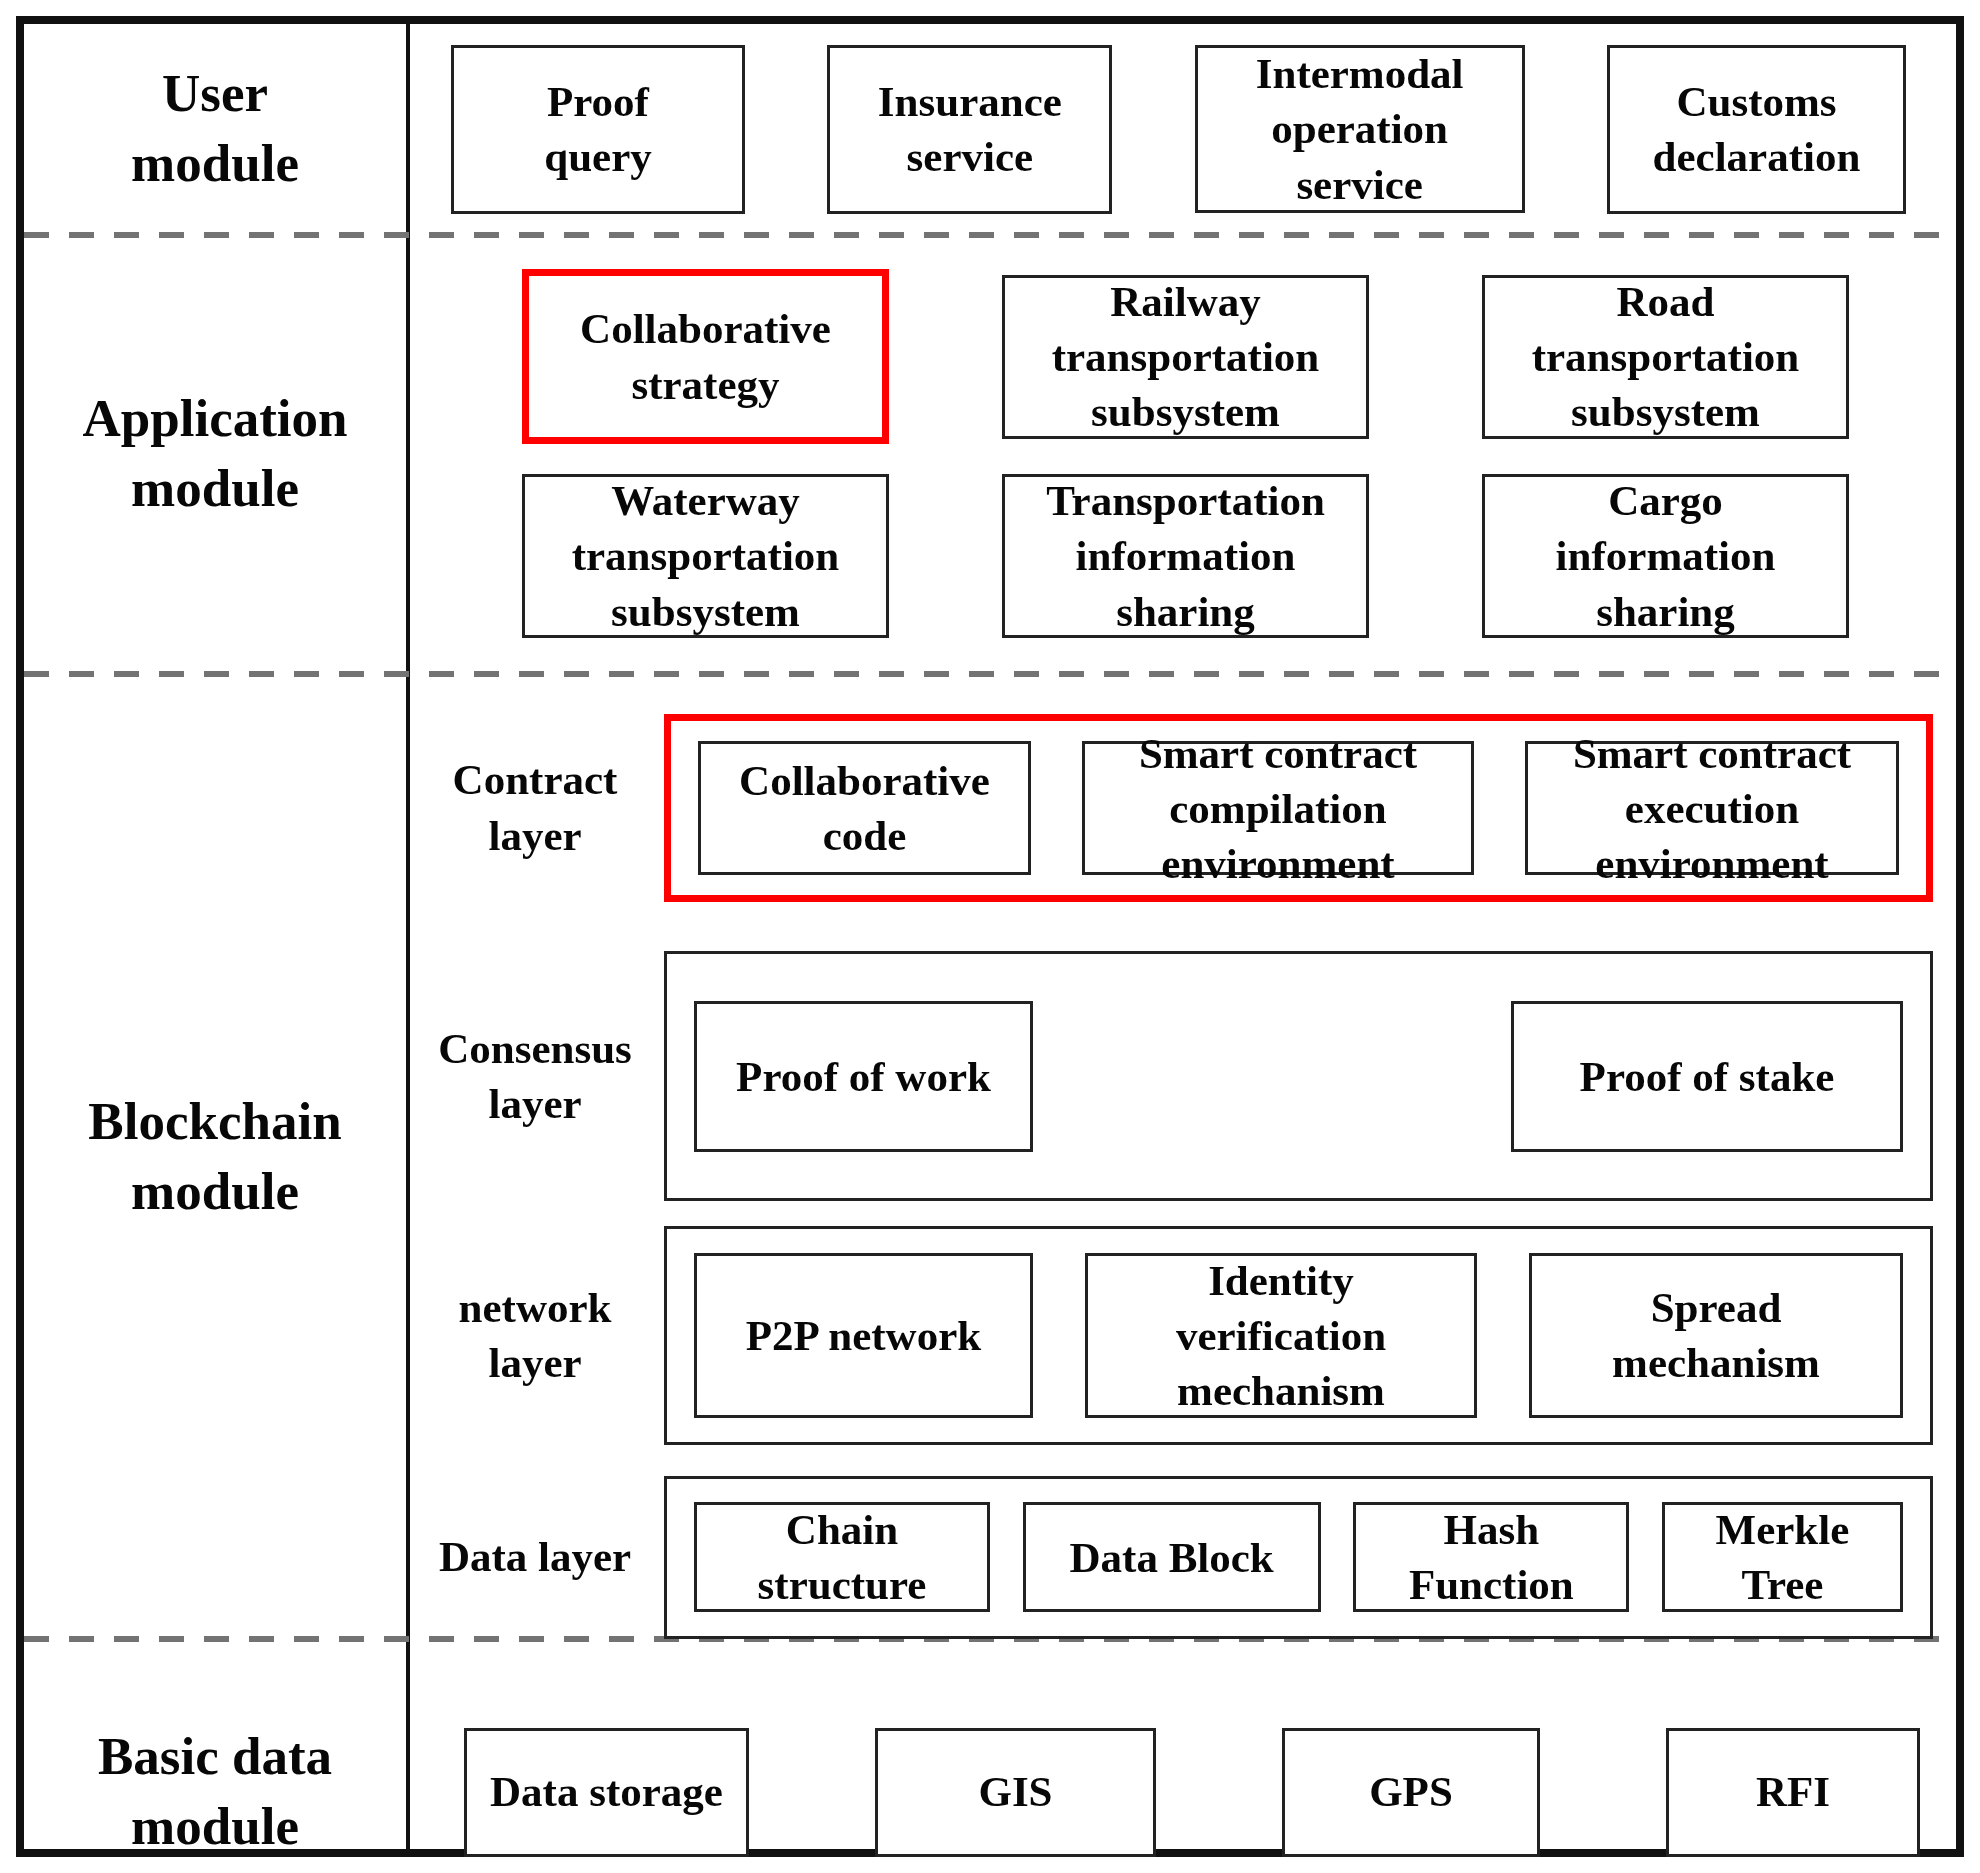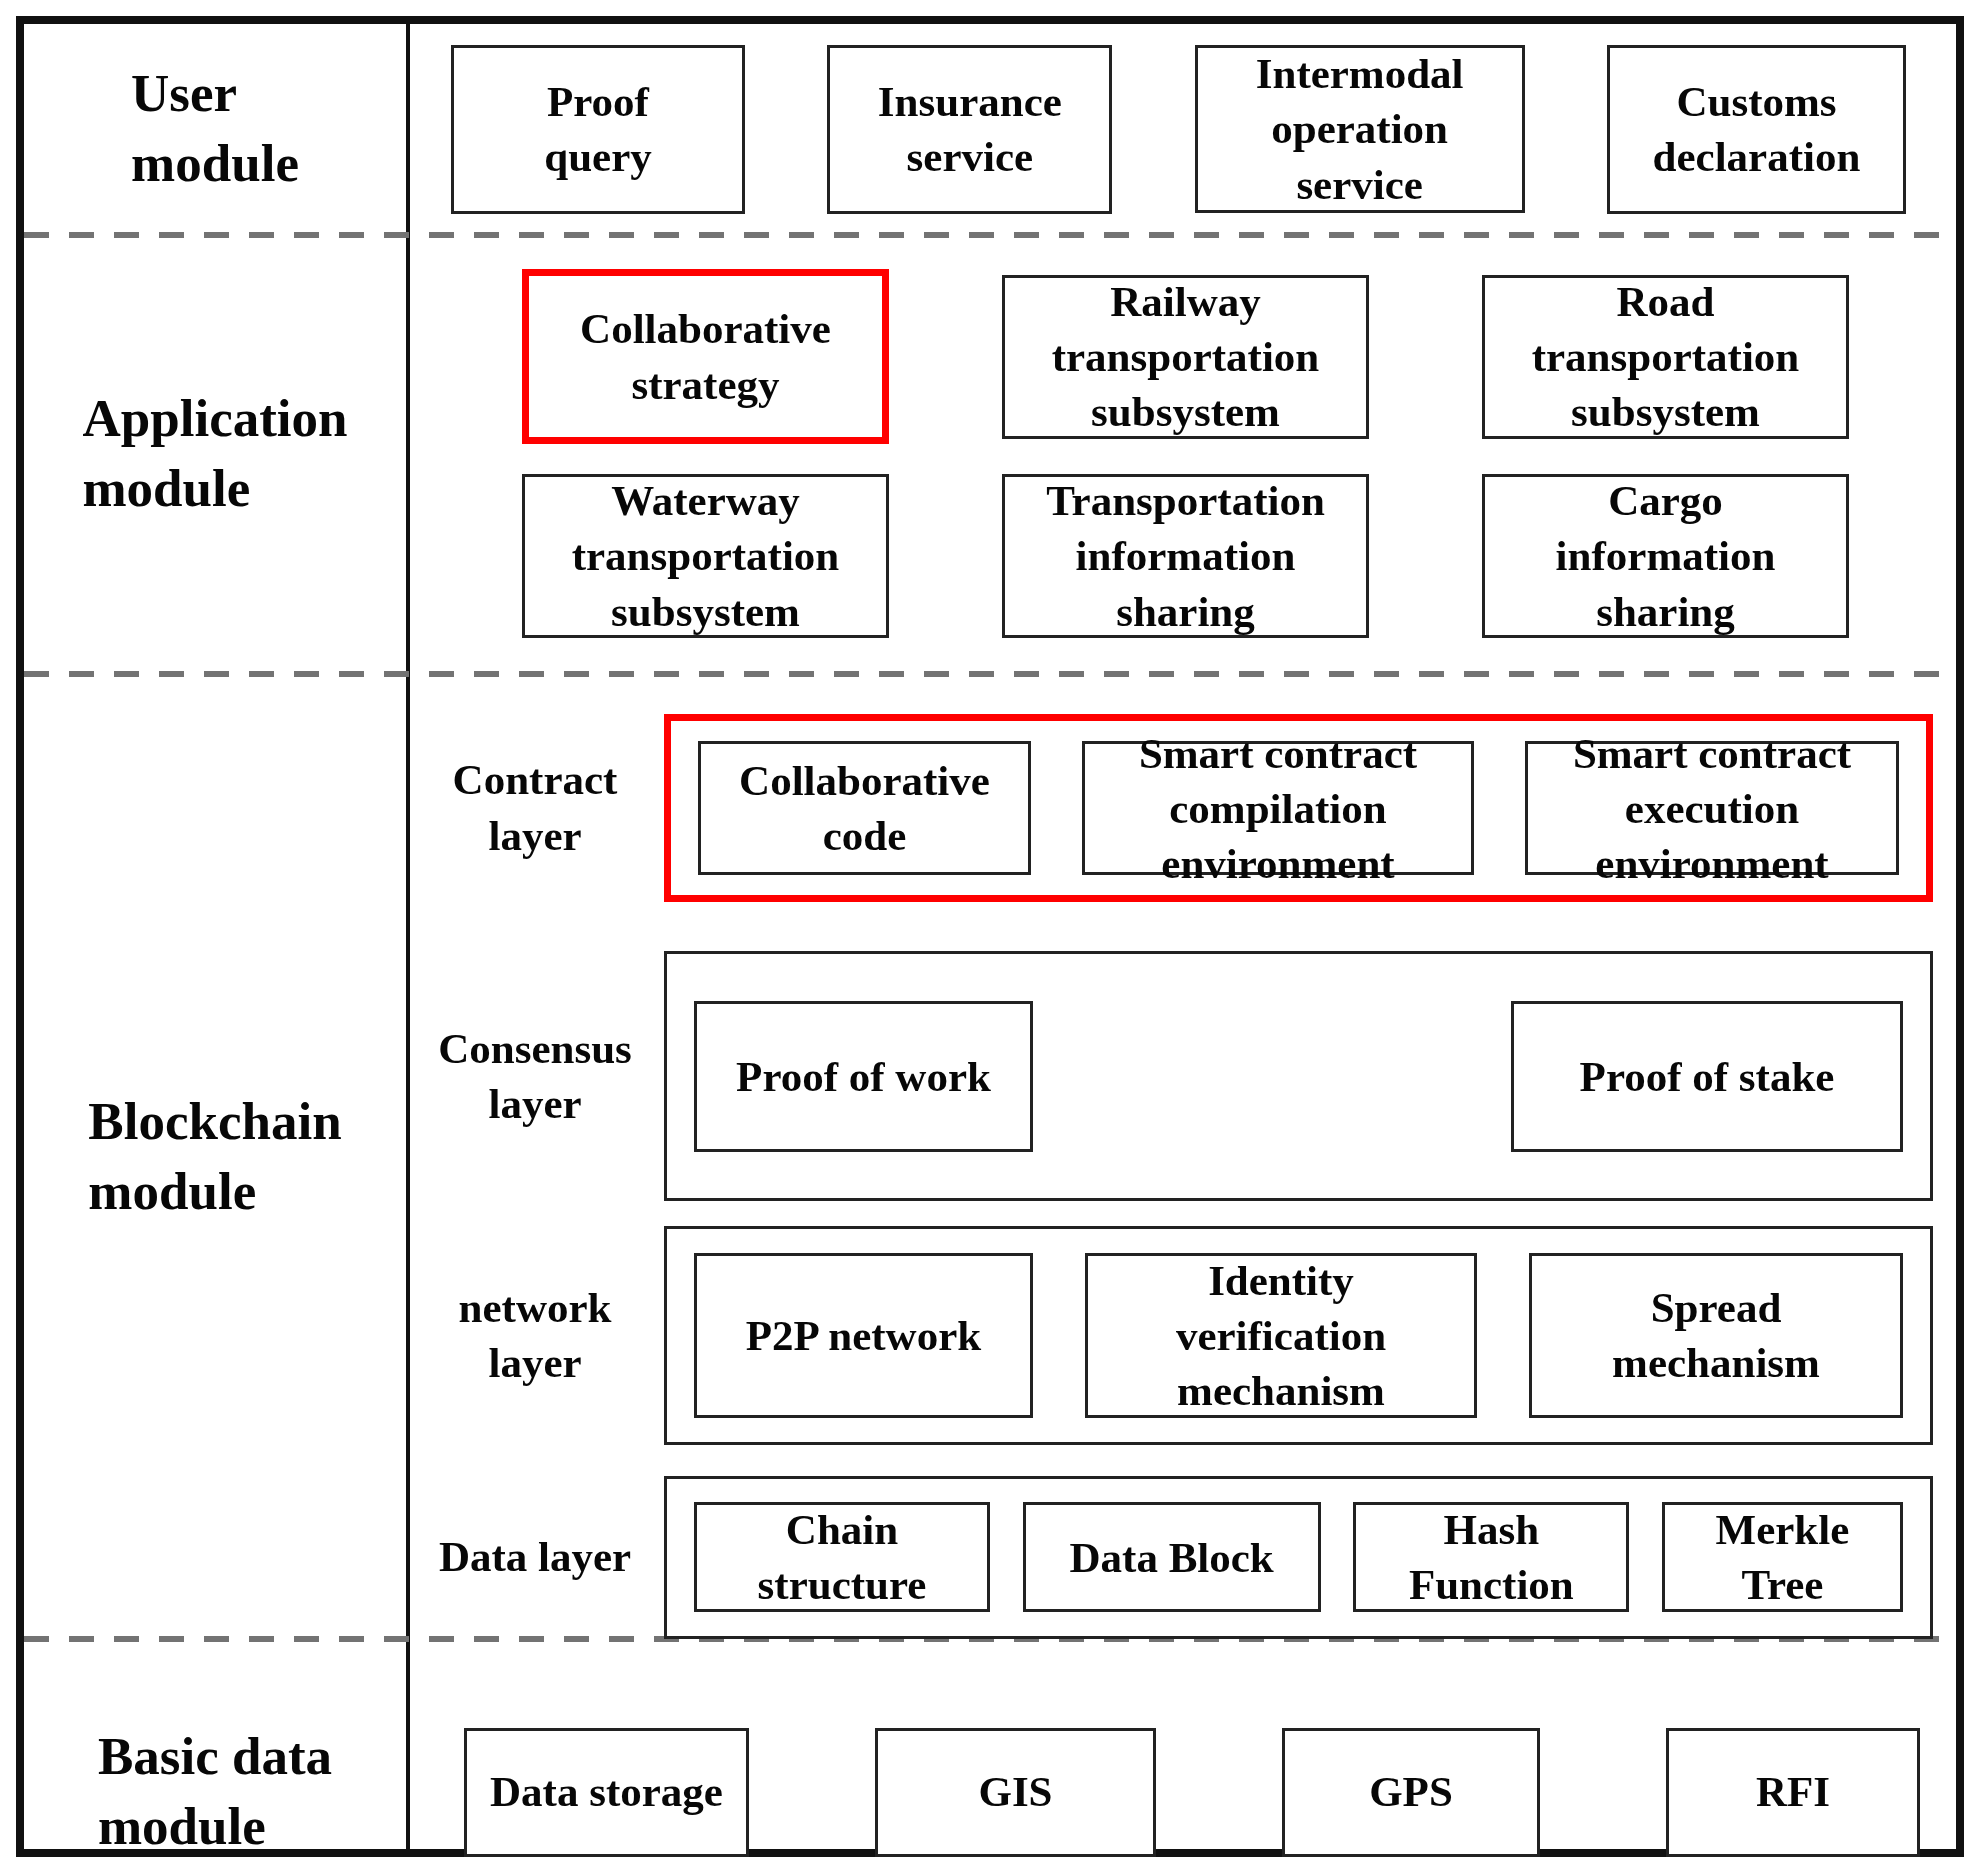--- a/index.html
+++ b/index.html
@@ -33,21 +33,21 @@
     left:0;right:0;height:6.2px;
     background:repeating-linear-gradient(90deg,var(--dash) 0 25px,transparent 25px 45px);
   }
   .row{
     position:absolute;left:0;right:0;
     display:flex;
   }
   .modlabel{
     flex:0 0 382px;
     display:flex;align-items:center;justify-content:center;
-    text-align:left;
+    text-align:center;
     font-size:53px;line-height:1.32;
     white-space:pre-line;
   }
   .content{flex:1;min-width:0;}
   .box{
     box-sizing:border-box;
     border:3.6px solid var(--border);
     background:#ffffff;
     display:flex;align-items:center;justify-content:center;
     text-align:center;

